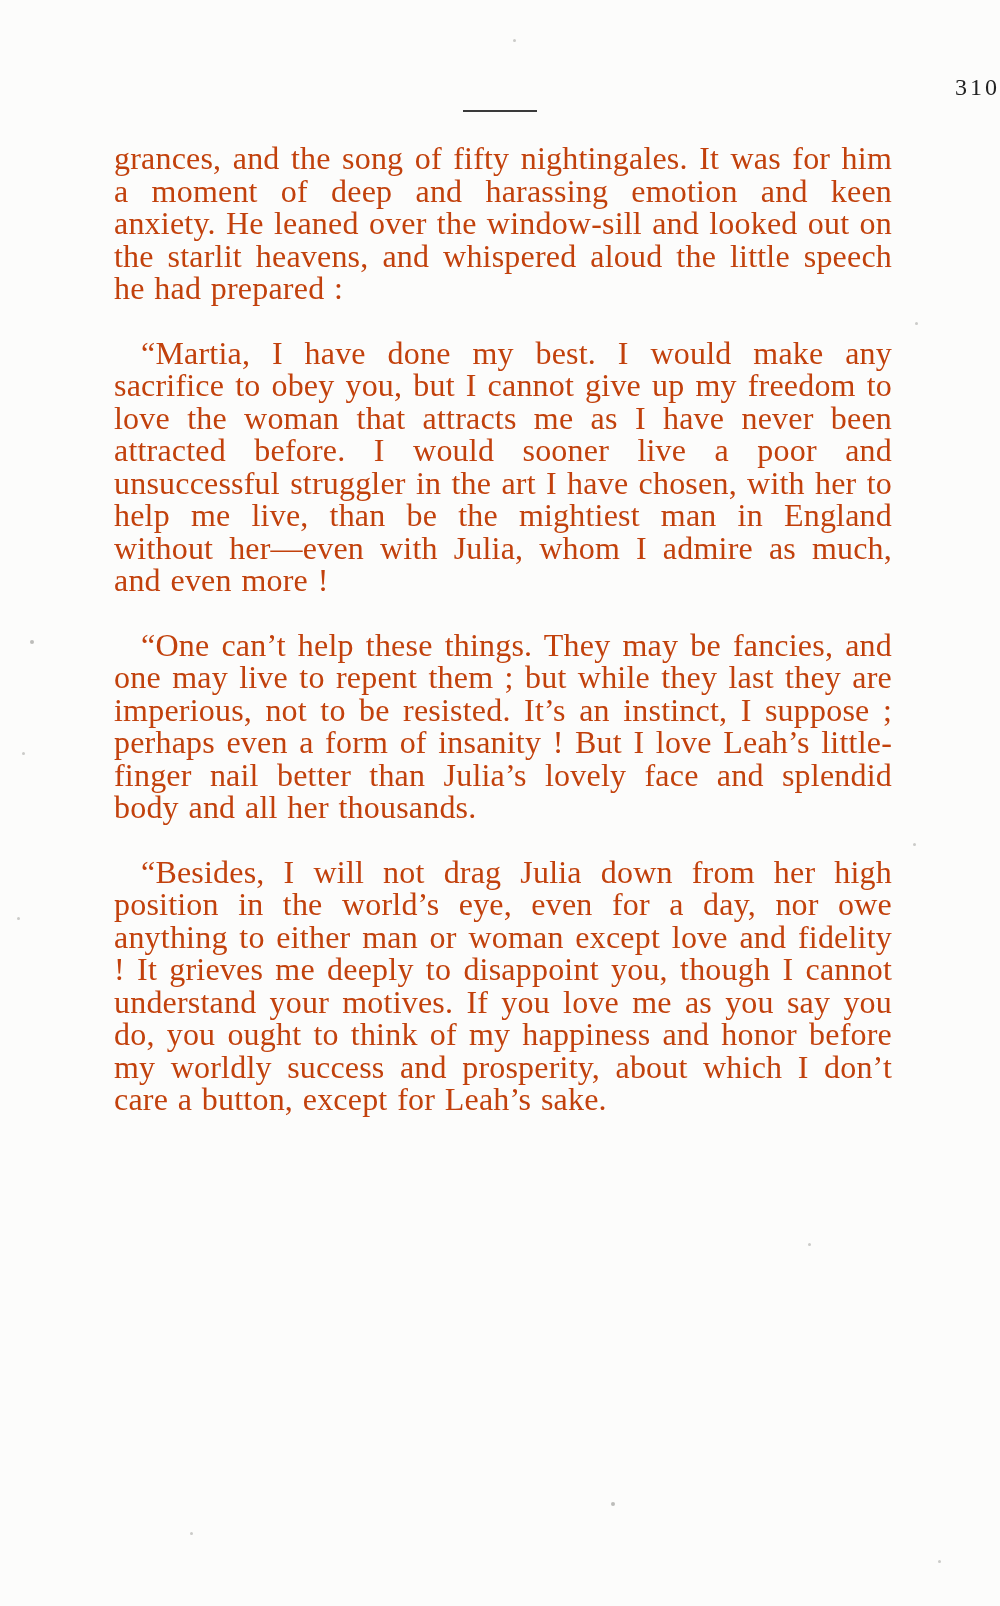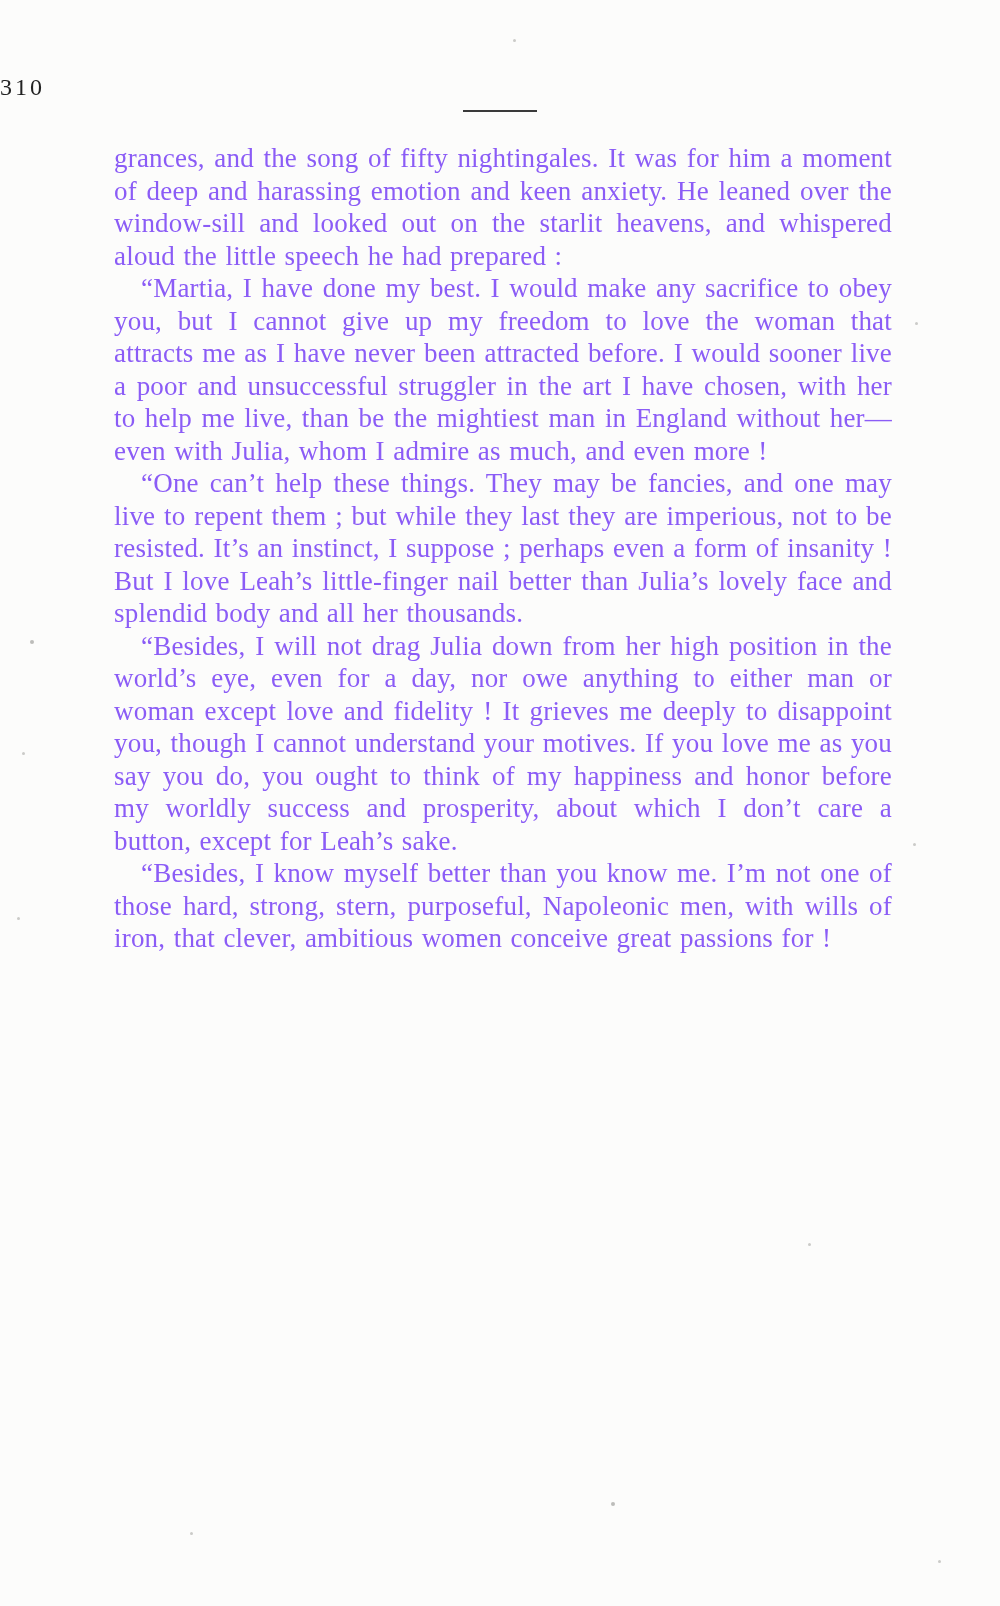--- a/index.html
+++ b/index.html
@@ -15,49 +15,50 @@
     overflow: hidden;
   }
   .scan-page {
     position: absolute;
     inset: 0;
     background: #fcfcfb;
     color: #1e1e1e;
   }
   .folio {
     margin-top: 74px;
-    text-align: left;
+    text-align: right;
     font-size: 24px;
     letter-spacing: 3px;
     color: #222;
   }
   .folio-rule {
     width: 74px;
     height: 2px;
     background: #3a3a3a;
     margin: 9px auto 0 auto;
   }
   .text-block {
     position: absolute;
     left: 114px;
     top: 142px;
     width: 778px;
-    font-size: 27px;
+    font-size: 32px;
     line-height: 32.5px;
     text-align: justify;
     letter-spacing: 0.2px;
     word-spacing: 1.5px;
-    color: #8b5cf6;
+    color: #c2410c;
   }
   .para {
     margin: 0;
     padding: 0;
   }
   .para.indent {
     text-indent: 27px;
+    margin-top: 32px;
   }
   .para em {
     font-style: italic;
   }
   .speck {
     position: absolute;
     width: 4px;
     height: 4px;
     border-radius: 50%;
     background: #6f6f6a;
@@ -81,21 +82,20 @@
   <div class="text-block">
 
     <p class="para">grances, and the song of fifty nightingales.  It was for him a moment of deep and harassing emotion and keen anxiety.   He leaned over the window-sill and looked out on the starlit heavens, and whispered aloud the little speech he had prepared :</p>
 
     <p class="para indent">“Martia, I have done my best.   I would make any sacrifice to obey you, but I cannot give up my freedom to love the woman that attracts me as I have never been attracted before.   I would sooner live a poor and unsuccessful struggler in the art I have chosen, with her to help me live, than be the mightiest man in England without her—even with Julia, whom I admire as much, and even more !</p>
 
     <p class="para indent">“One can’t help these things.   They may be fancies, and one may live to repent them ; but while they last they are imperious, not to be resisted.   It’s an instinct, I suppose ; perhaps even a form of insanity !   But I love Leah’s little-finger nail better than Julia’s lovely face and splendid body and all her thousands.</p>
 
     <p class="para indent">“Besides, I will not drag Julia down from her high position in the world’s eye, even for a day, nor owe anything to either man or woman except love and fidelity !  It grieves me deeply to disappoint you, though I cannot understand your motives.   If you love me as you say you do, you ought to think of my happiness and honor before my worldly success and prosperity, about which I don’t care a button, except for Leah’s sake.</p>
 
-    <p class="para indent">“Besides, I know myself better than you know me.  I’m not one of those hard, strong, stern, purposeful, Napoleonic men, with wills of iron, that clever, ambitious women conceive great passions for !</p>
 
 
   </div>
 
   <div class="speck small" style="left:513px; top:39px;"></div>
   <div class="speck small" style="left:915px; top:322px;"></div>
   <div class="speck" style="left:30px;  top:640px;"></div>
   <div class="speck small" style="left:22px;  top:752px;"></div>
   <div class="speck small" style="left:913px; top:843px;"></div>
   <div class="speck small" style="left:17px;  top:917px;"></div>

